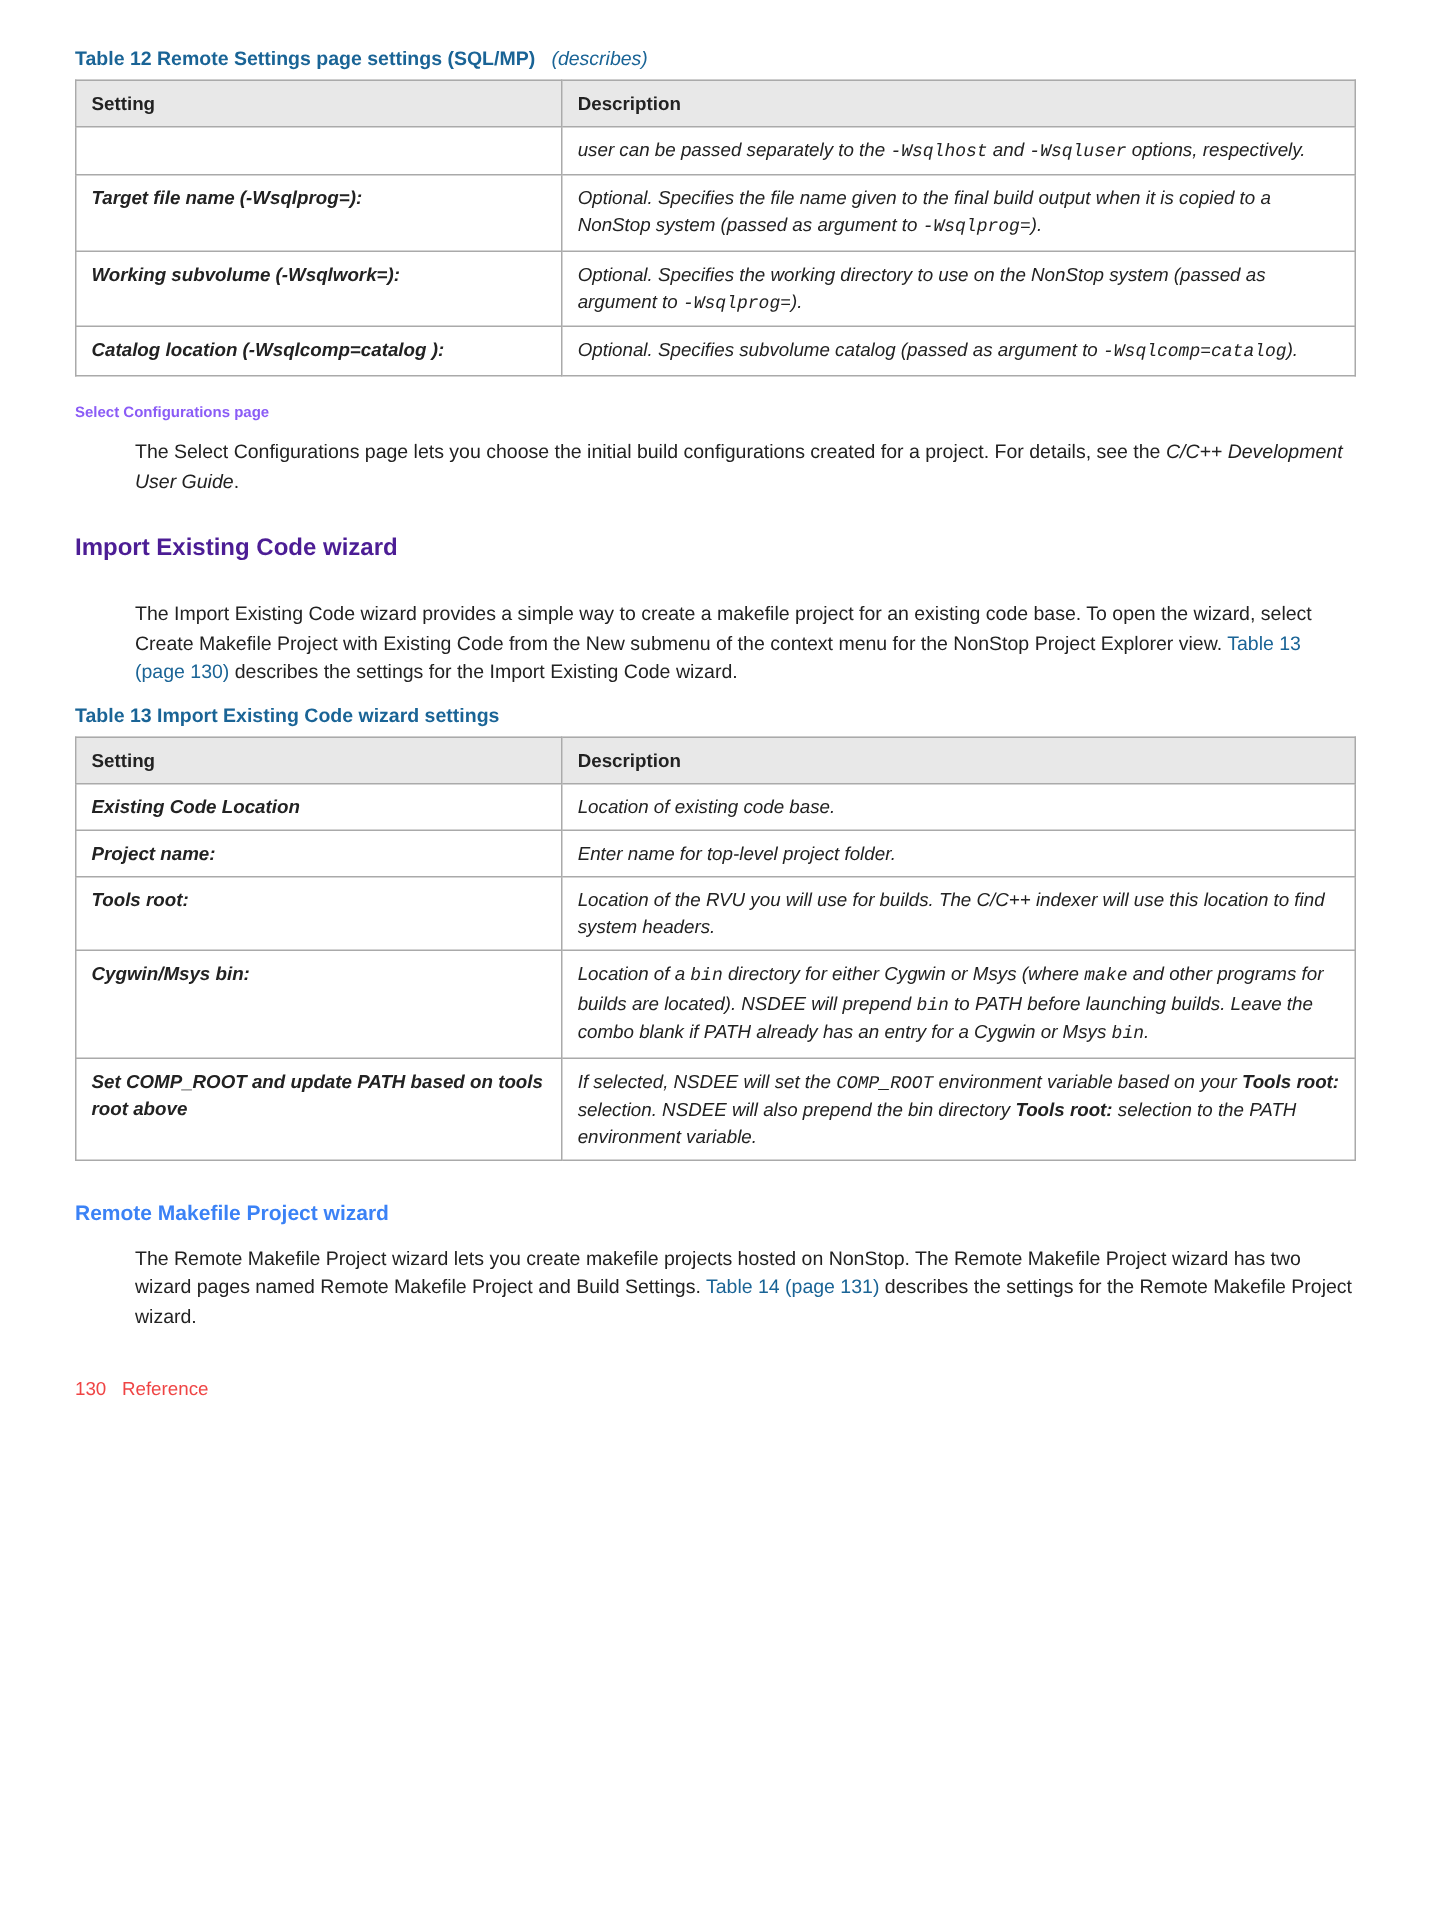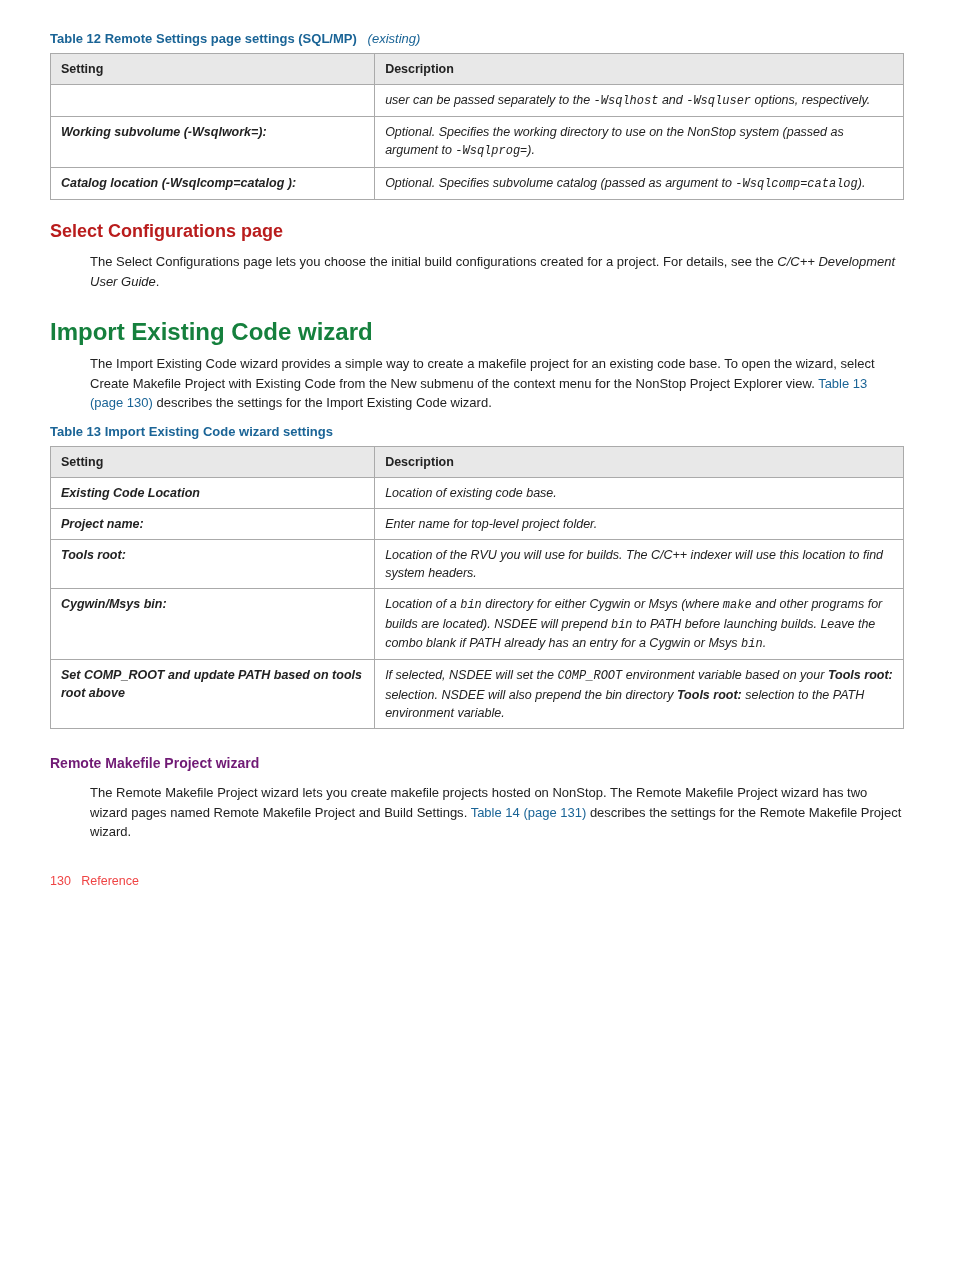--- a/index.html
+++ b/index.html
@@ -46,33 +46,33 @@
       font-weight: bold;
     }
     table td.no-bold:first-child {
       font-weight: normal;
     }
     code, .mono {
       font-family: 'Courier New', monospace;
       font-size: 12px;
     }
     .section-heading {
-      color: #b91c1c;
-      font-size: 18px;
+      color: #8b5cf6;
+      font-size: 10px;
       font-weight: bold;
       margin: 18px 0 8px 0;
     }
     .main-heading {
-      color: #15803d;
-      font-size: 24px;
+      color: #4c1d95;
+      font-size: 16px;
       font-weight: bold;
-      margin: 24px 0 4px 0;
+      margin: 24px 0 22px 0;
     }
     .sub-heading {
-      color: #701a75;
+      color: #3b82f6;
       font-size: 14px;
       font-weight: bold;
       margin: 24px 0 10px 0;
     }
     .body-para {
       margin-bottom: 10px;
       margin-left: 40px;
       font-size: 13px;
       line-height: 1.5;
     }
@@ -89,36 +89,42 @@
       margin-top: 30px;
       font-size: 12.5px;
       color: #ef4444;
     }
   </style>
 </head>
 <body>
 
 <div class="table-title">
   <span>Table 12 Remote Settings page settings (SQL/MP)</span>
-  &nbsp;&nbsp;<span class="continued">(existing)</span>
+  &nbsp;&nbsp;<span class="continued">(describes)</span>
 </div>
 
 <table>
   <thead>
     <tr>
       <th>Setting</th>
       <th>Description</th>
     </tr>
   </thead>
   <tbody id="table12-body">
   <tr>
         <td class="no-bold">
           <div></div>
         </td>
         <td>user can be passed separately to the <code>-Wsqlhost</code> and <code>-Wsqluser</code> options, respectively.</td>
+      </tr>
+      <tr>
+        <td>
+          <div>Target file name (-Wsqlprog=):</div>
+        </td>
+        <td>Optional. Specifies the file name given to the final build output when it is copied to a NonStop system (passed as argument to <code>-Wsqlprog=</code>).</td>
       </tr>
       <tr>
         <td>
           <div>Working subvolume (-Wsqlwork=):</div>
         </td>
         <td>Optional. Specifies the working directory to use on the NonStop system (passed as argument to <code>-Wsqlprog=</code>).</td>
       </tr>
       <tr>
         <td>
           <div>Catalog location (-Wsqlcomp=catalog ):</div>

